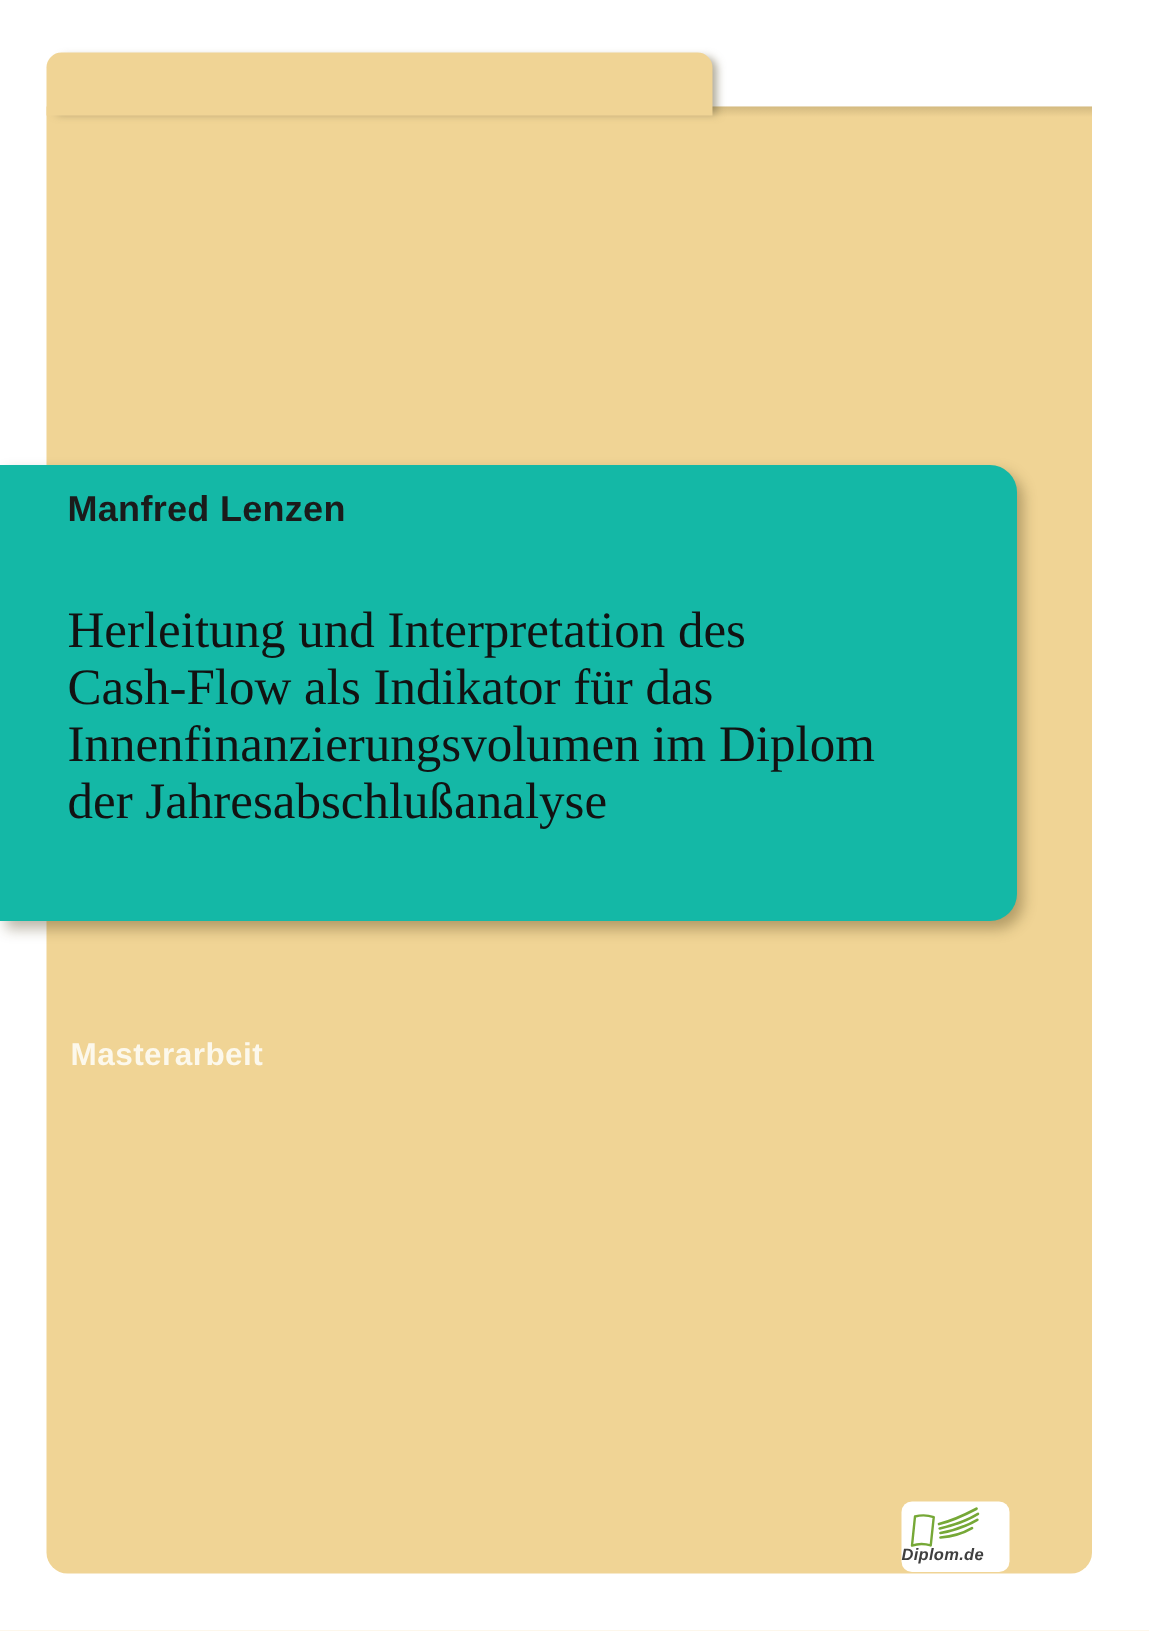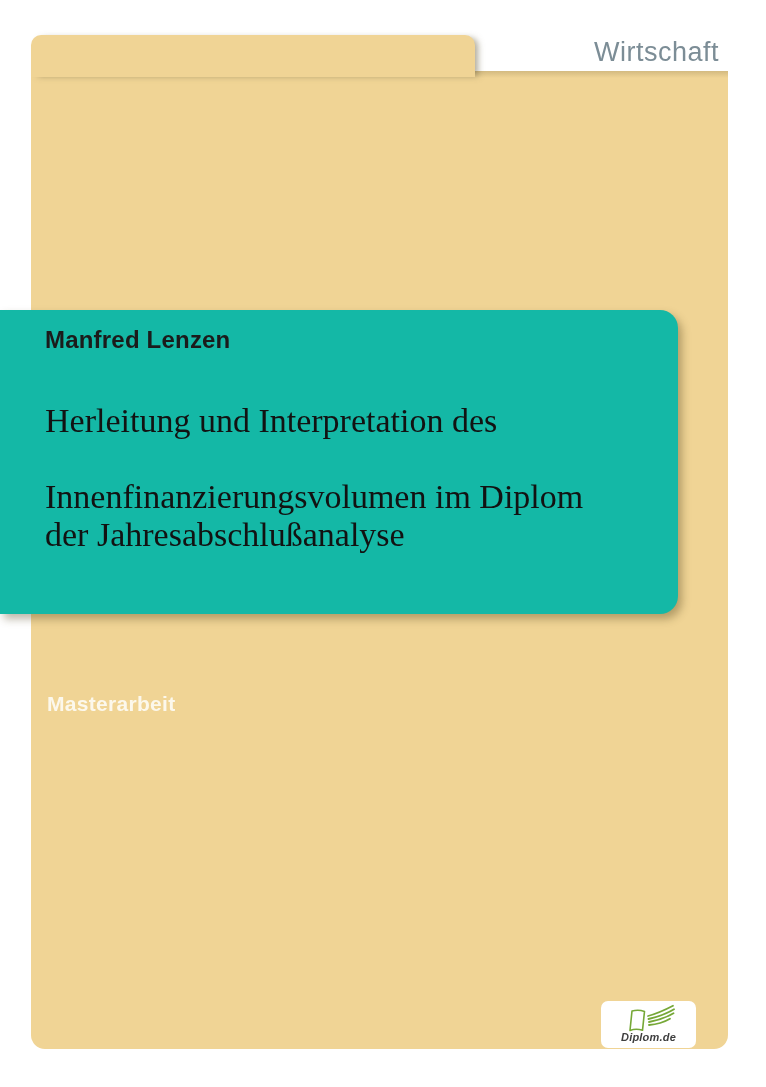--- a/index.html
+++ b/index.html
@@ -57,46 +57,45 @@
   }
   .thesis-type{
     position:absolute;left:47px;top:692px;
     font-size:21px;font-weight:bold;
     color:#FCF8EC;
     letter-spacing:.3px;
     z-index:3;
   }
   
   .publisher-badge{
-    position:absolute;left:601px;top:1001px;width:95px;height:47px;
+    position:absolute;left:601px;top:1001px;width:72px;height:47px;
     background:#ffffff;border-radius:7px;
     z-index:3;
-    display:flex;flex-direction:column;align-items:center;justify-content:flex-start;
+    display:flex;flex-direction:column;justify-content:flex-start;
   }
   .publisher-badge svg{margin-top:3px;display:block;}
   .publisher-name{
     font-size:11px;font-weight:bold;font-style:italic;
     color:#3f3f3f;line-height:11px;margin-top:-2px;
     letter-spacing:.2px;
   }
 </style>
 </head>
 <body>
 
 <div class="canvas" style="--tan: #F0D495; --category: #7C8D96;">
 
   <div class="folder-tab"></div>
   <div class="folder-body"></div>
   <div class="band-shadow"></div>
 
-  <div class="category-label">Wirtschaft</div>
 
   <div class="title-card">
     <div class="author">Manfred Lenzen</div>
-    <h1 class="book-title"><span>Herleitung und Interpretation des</span><br><br><span>Innenfinanzierungsvolumen im Diplom</span><br><span>der Jahresabschlußanalyse</span></h1>
+    <h1 class="book-title"><span>Herleitung und Interpretation des</span><br><span>Cash-Flow als Indikator für das</span><br><span>Innenfinanzierungsvolumen im Diplom</span><br><span>der Jahresabschlußanalyse</span></h1>
   </div>
 
   <div class="thesis-type">Masterarbeit</div>
 
   <div class="publisher-badge">
     <svg width="52" height="30" viewBox="0 0 52 30">
       <g fill="none" stroke="#76A837" stroke-width="1.8" stroke-linecap="round">
         <path d="M25 12 C33 10 42 6 50 1.8"></path>
         <path d="M25.5 15 C34 13 44 9.5 51 5.2"></path>
         <path d="M26 18 C34.5 16.5 44 13 50.5 9.2"></path>

